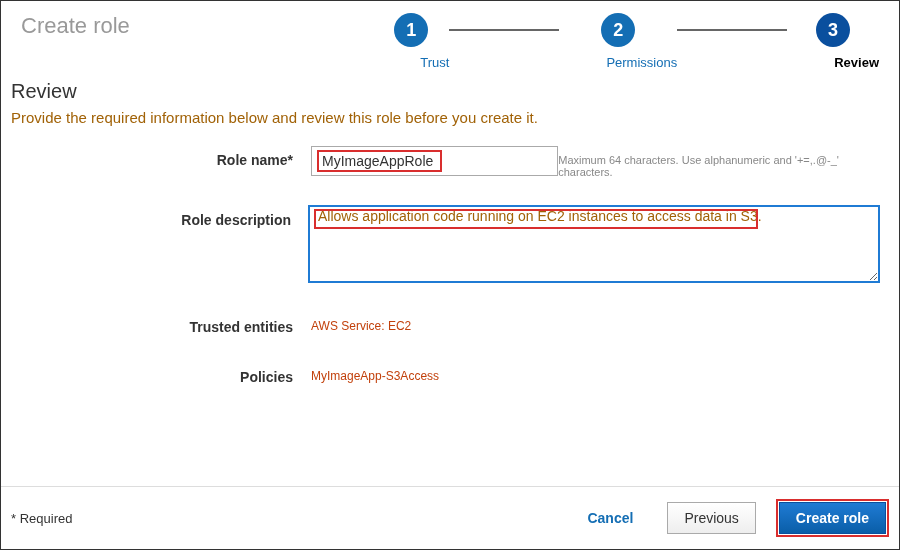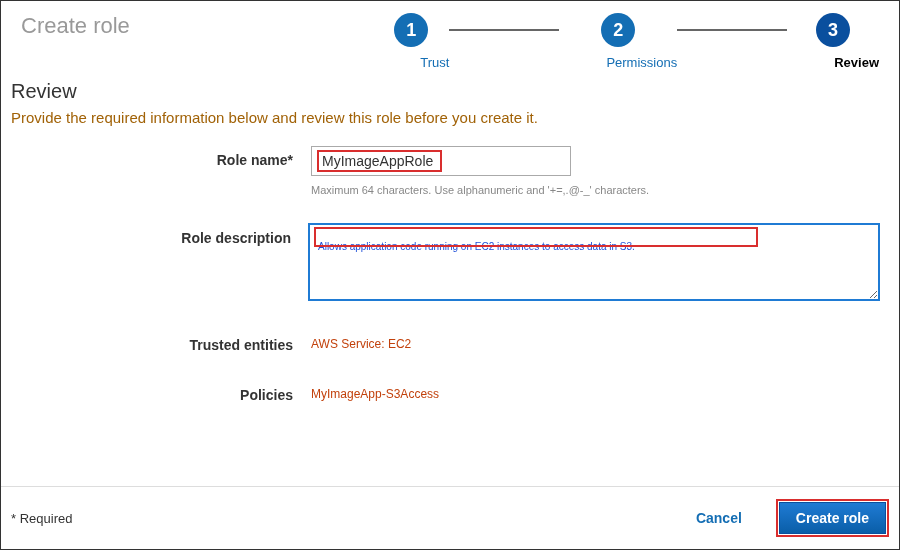--- a/index.html
+++ b/index.html
@@ -96,45 +96,45 @@
       text-align: right;
       padding-right: 18px;
       font-size: 14px;
       font-weight: bold;
       color: #333;
       padding-top: 6px;
     }
     .form-value {
       flex: 1;
       display: flex;
-      flex-direction: column;
+      flex-direction: row;
     }
     .role-name-highlight {
       border: 2px solid #d92e2e;
       display: inline-block;
       width: 125px;
       padding: 1px 3px;
     }
     .help-text {
       font-size: 11px;
       color: #888;
       margin-top: 8px;
     }
     .form-row.spaced {
       margin-bottom: 28px;
     }
     .role-desc-textarea {
       width: 570px;
       height: 76px;
-      padding: 16px 8px;
-      font-size: 10px;
+      padding: 1px 8px;
+      font-size: 14px;
       border: 1px solid #1f7bd4;
       outline: 1px solid #1f7bd4;
       background: #fff;
-      color: #1d4ed8;
+      color: #a16207;
       resize: both;
       font-family: Arial, Helvetica, sans-serif;
     }
     .desc-highlight-wrap {
       position: relative;
       width: 570px;
     }
     .desc-highlight {
       border: 2px solid #d92e2e;
       position: absolute;
@@ -270,17 +270,18 @@
   <div class="form-label">Policies</div>
   <div class="form-value">
     <div class="static-value">MyImageApp-S3Access</div>
   </div>
 </div>
 
 <div class="footer">
   <div class="required-note">* Required</div>
   <div class="footer-buttons">
     <button class="btn-link">Cancel</button>
+    <button class="btn-default">Previous</button>
     <span class="btn-primary-highlight">
       <button class="btn-primary">Create role</button>
     </span>
   </div>
 </div>
 
 </body></html>

